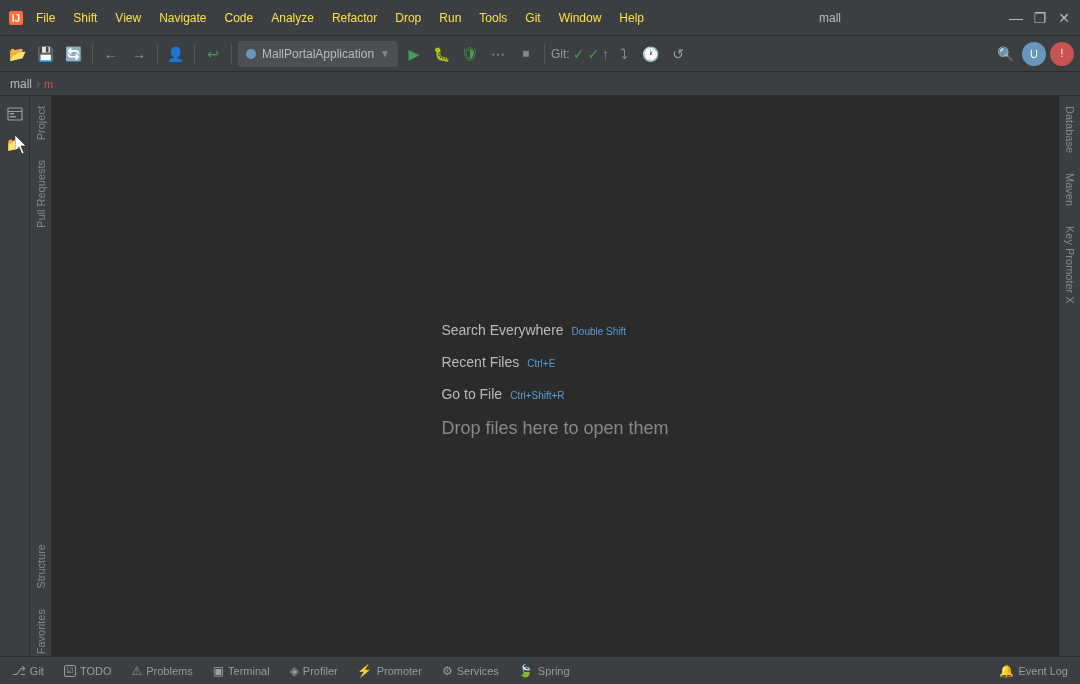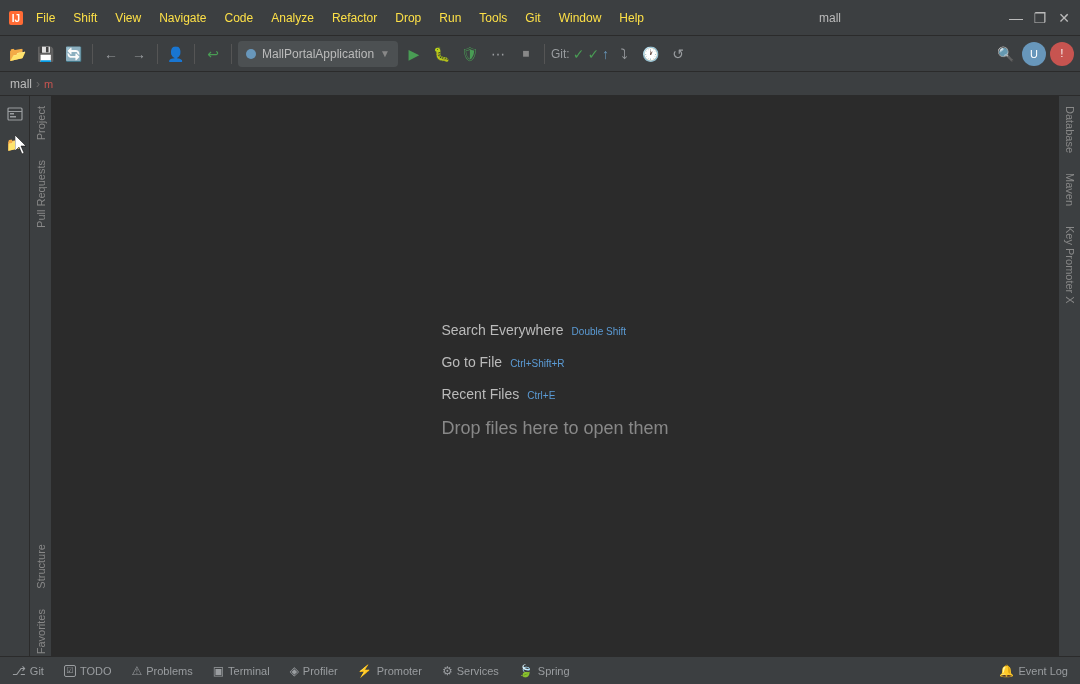--- a/index.html
+++ b/index.html
@@ -457,26 +457,26 @@
   </div>
 
   <div id="editor-area">
     <div id="welcome-content">
 
     <div class="shortcut-row">
           <span class="shortcut-label">Search Everywhere</span>
           <span class="shortcut-key">Double Shift</span>
         </div>
         <div class="shortcut-row">
+          <span class="shortcut-label">Recent Files</span>
+          <span class="shortcut-key">Ctrl+E</span>
+        </div>
+        <div class="shortcut-row">
           <span class="shortcut-label">Go to File</span>
           <span class="shortcut-key">Ctrl+Shift+R</span>
-        </div>
-        <div class="shortcut-row">
-          <span class="shortcut-label">Recent Files</span>
-          <span class="shortcut-key">Ctrl+E</span>
         </div>
         <div class="drop-hint">Drop files here to open them</div>
       </div>
   </div>
 
   <div id="right-sidebar">
     <span class="right-panel-label">Database</span>
     <span class="right-panel-label">Maven</span>
     <span class="right-panel-label">Key Promoter X</span>
   </div>

